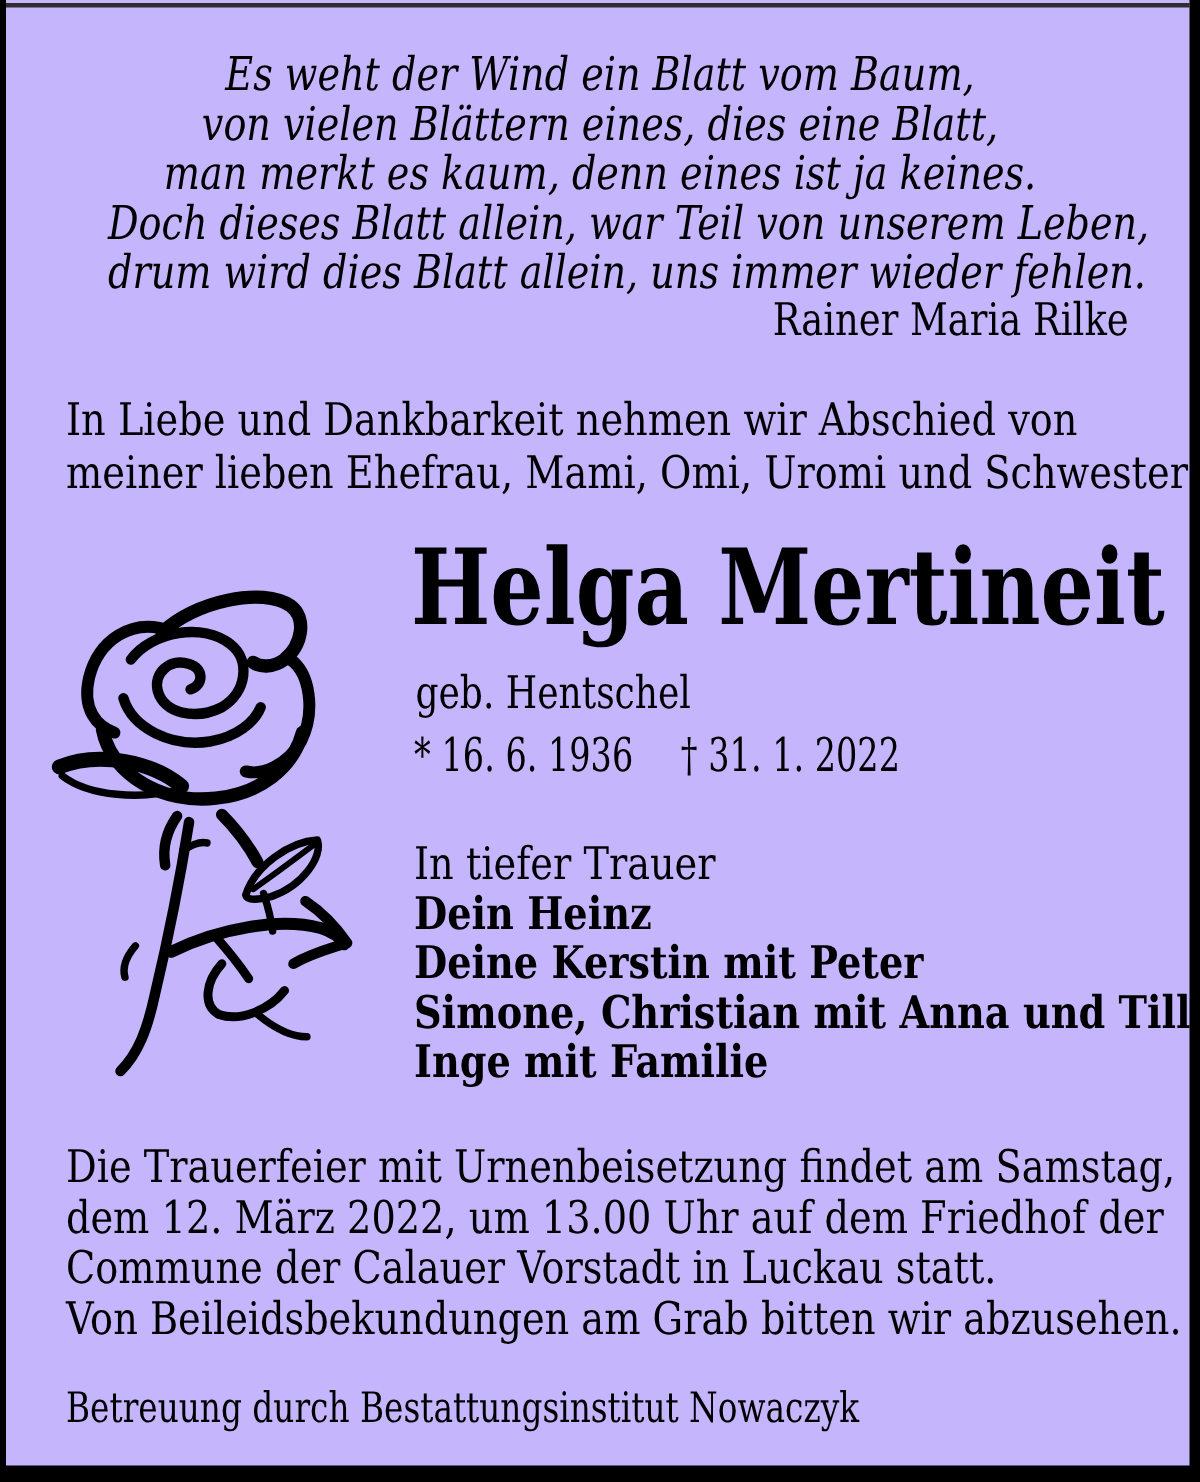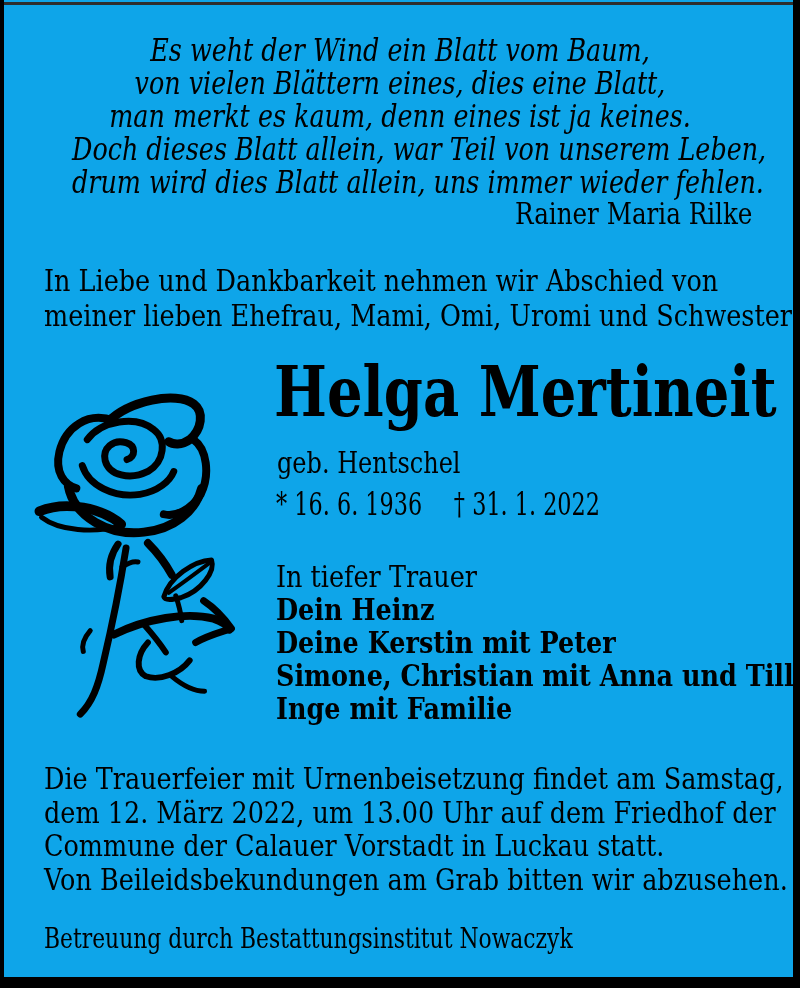--- a/index.html
+++ b/index.html
@@ -1,20 +1,20 @@
 <!DOCTYPE html>
 <html><head>
 <meta charset="utf-8">
 <style>
   html, body { margin: 0; padding: 0; background: #ffffff; }
   .page {
     position: relative;
     width: 800px;
     height: 988px;
-    background: #0ea5e9;
+    background: #c4b5fd;
     color: #000000;
     font-family: "DejaVu Serif", "Liberation Serif", serif;
     overflow: hidden;
   }
   .frame { position: absolute; background: #000000; }
   .frame-top    { left: 4px;  top: 2px;   width: 789px; height: 3px; background: #2e2e2e; }
   .frame-left   { left: 0;    top: 0;     width: 4px;   height: 988px; }
   .frame-right  { left: 793px;top: 0;     width: 7px;   height: 988px; }
   .frame-bottom { left: 0;    top: 977px; width: 800px; height: 11px; }
 

